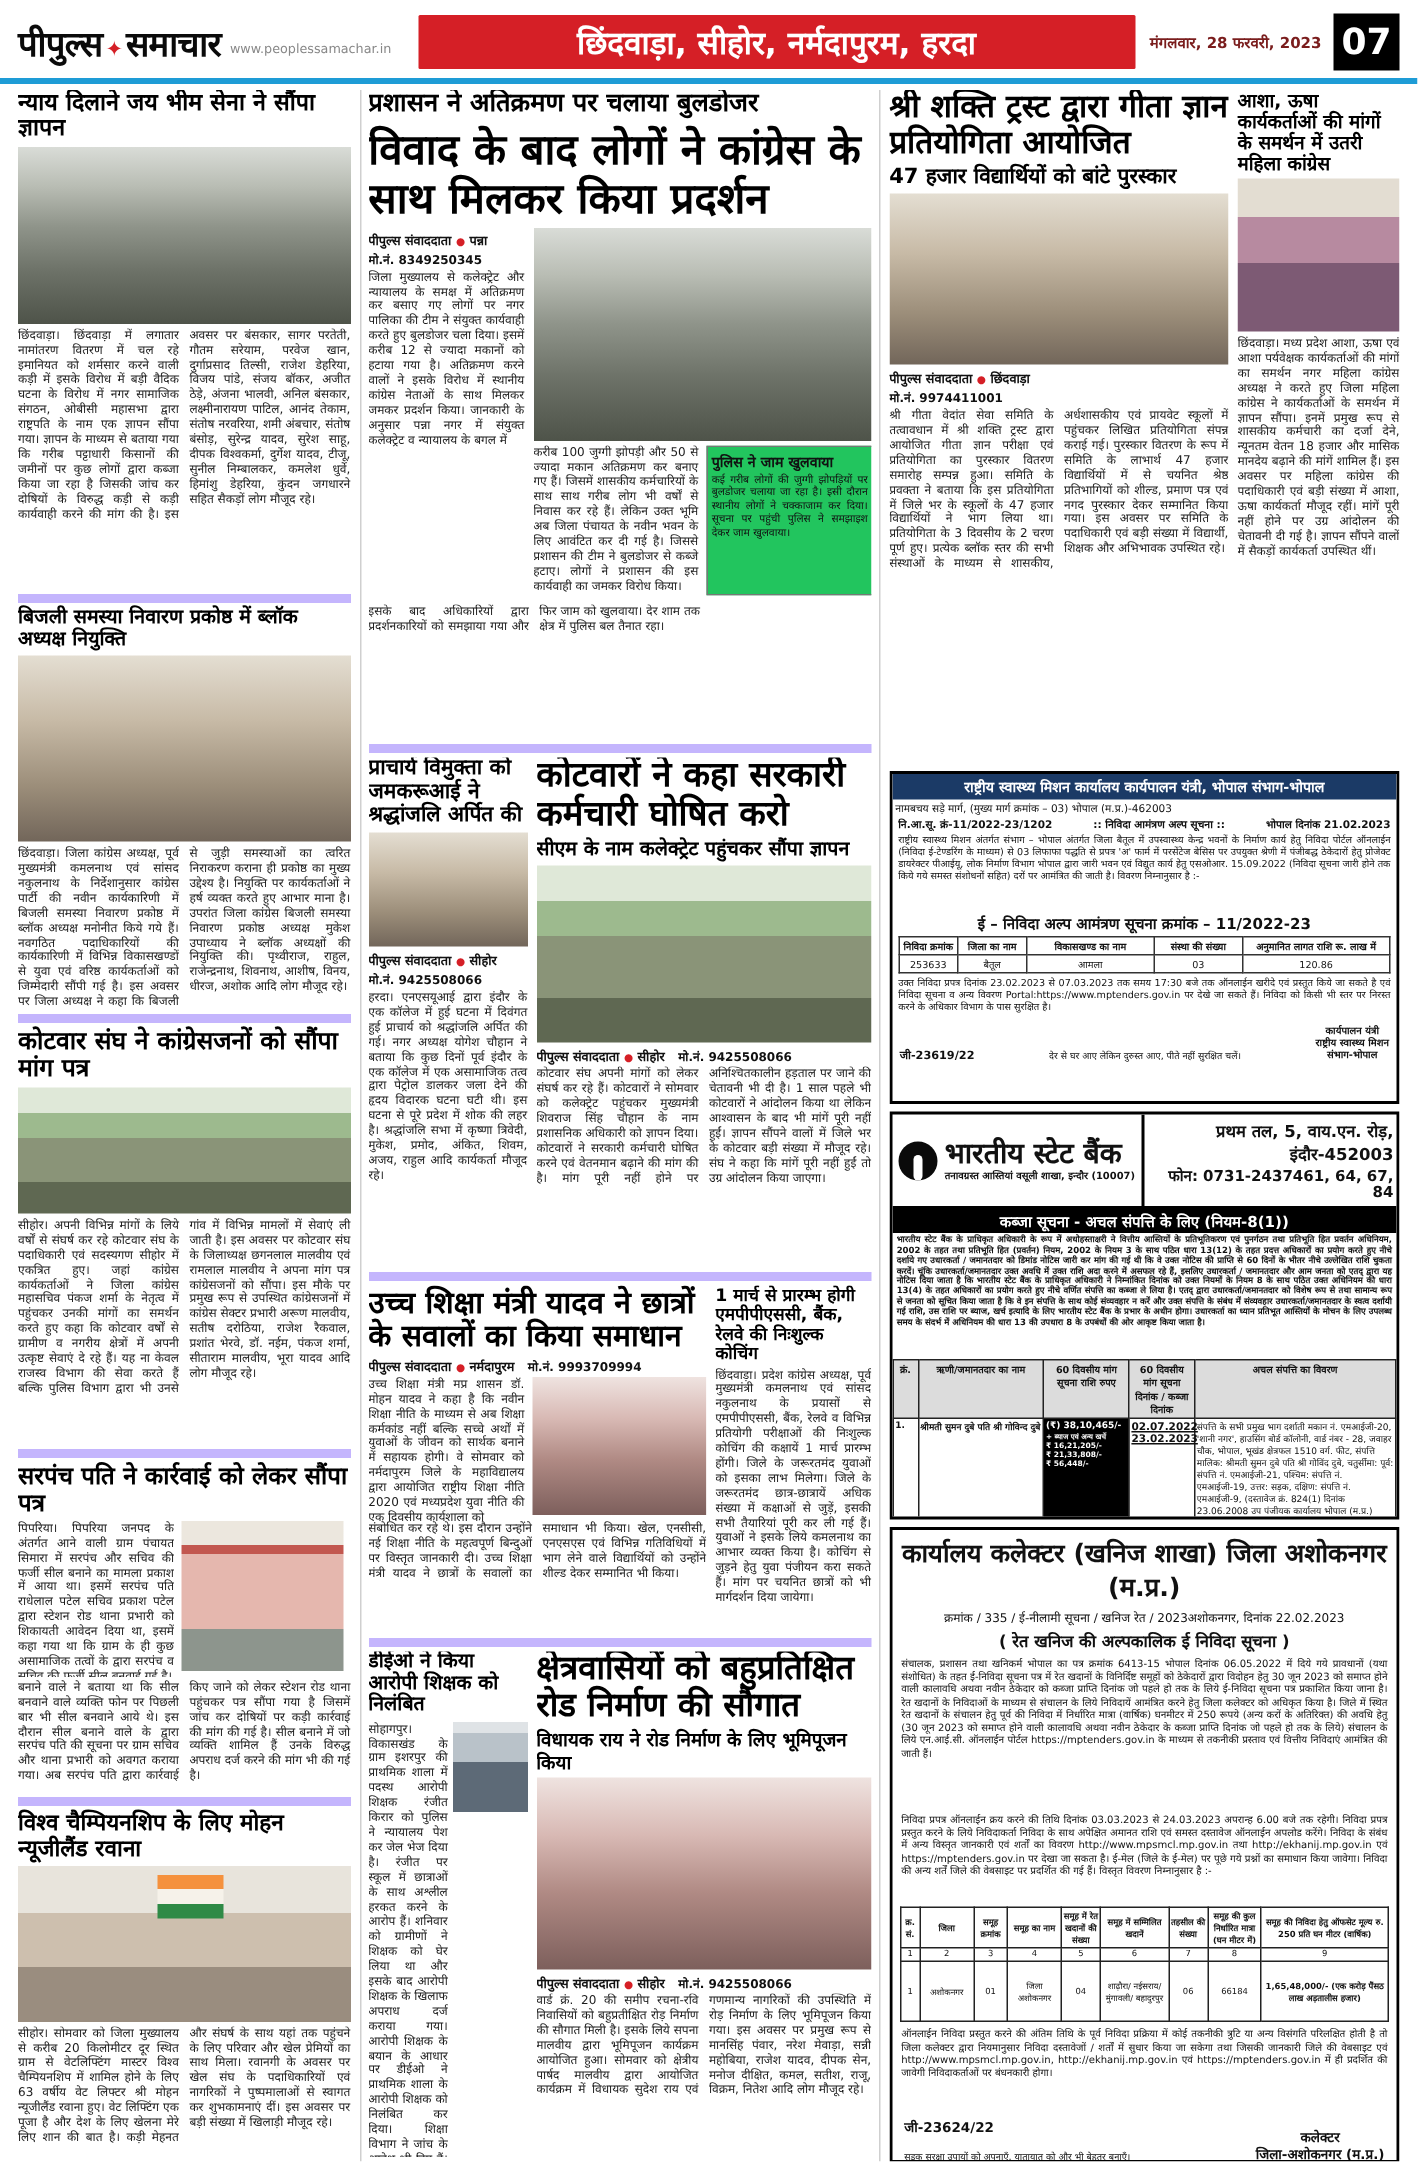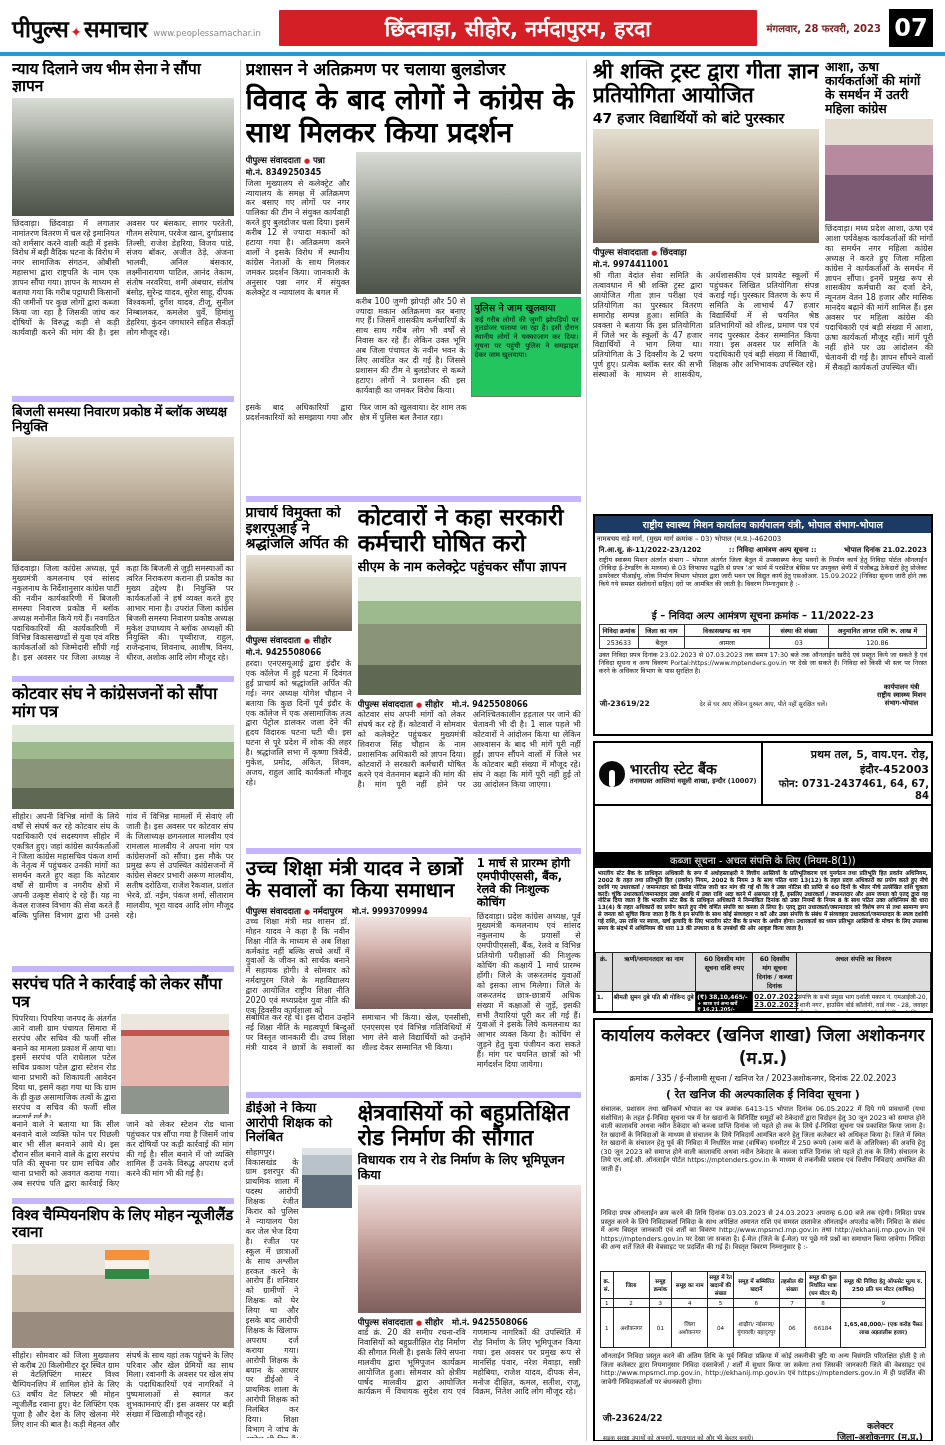--- a/index.html
+++ b/index.html
@@ -17,21 +17,21 @@
   .site-url { font-size:8.5px; color:#888; margin:10px 8px 0 6px; }
   .region-banner { flex:1; background:#d51f26; color:#fff; font-weight:700; font-size:21px;
     text-align:center; padding:4px 0; margin:0 10px; border-radius:1px; }
   .edition-date { font-size:10px; font-weight:700; color:#7a1d1d; margin-right:8px; white-space:nowrap; }
   .page-no { background:#000; color:#fff; font-weight:700; font-size:24px; width:44px; height:38px;
     display:flex; align-items:center; justify-content:center; }
   .blue-rule { height:4px; background:#1e9cd6; margin:2px 0 0; }
   
   .content { display:flex; gap:6px; padding:4px 12px 0; height:1385px; overflow:hidden; }
   .col { overflow:hidden; }
-  .col-left { width:222px;font-family:Liberation Serif, serif; }
+  .col-left { width:222px; }
   .col-mid { width:348px; border-left:1px solid #cfcfcf; border-right:1px solid #cfcfcf; padding:0 5px; }
   .col-right { width:341px; }
   .art { overflow:hidden; position:relative; margin-bottom:4px; }
   .rule-top { border-top:6px solid #c4b5fd; padding-top:3px; }
   .h { font-weight:700; color:#000; line-height:1.12; margin-bottom:3px; }
   .sub { font-weight:700; color:#000; line-height:1.15; margin-bottom:3px; }
   .body { font-size:8px; line-height:1.24; text-align:justify; color:#1c1c1c; overflow:hidden; }
   .cols2 { columns:2; column-gap:7px; }
   .cols3 { columns:3; column-gap:7px; }
   .byline { font-size:8.5px; font-weight:700; margin:2px 0 1px; }
@@ -63,26 +63,26 @@
   .notice-footer { display:flex; justify-content:space-between; align-items:flex-end; padding:2px 5px 3px; }
   .gno { font-size:7.5px; font-weight:700; }
   .ntag { font-size:6.2px; }
   .nsign { font-size:6.6px; font-weight:700; text-align:center; line-height:1.2; }
   
   .sbi-head { display:flex; border-bottom:2px solid #000; }
   .sbi-left { width:50%; display:flex; align-items:center; gap:5px; padding:3px 4px; border-right:2px solid #000; }
   .sbi-logo { width:26px; height:26px; border-radius:50%; background:#0a0a0a; position:relative; flex:0 0 auto; }
   .sbi-logo::after { content:''; position:absolute; left:50%; top:38%; transform:translateX(-50%);
     width:6px; height:17px; background:#fff; border-radius:3px; }
-  .sbi-name { font-size:14px; font-weight:700; line-height:1; }
+  .sbi-name { font-size:19px; font-weight:700; line-height:1; }
   .sbi-branch { font-size:6.6px; font-weight:700; }
   .sbi-right { width:50%; text-align:right; padding:3px 2px; }
   .sbi-addr { font-size:11px; font-weight:700; }
   .sbi-phone { font-size:10px; font-weight:700; }
-  .sbi-bar { background:#000; color:#fff; font-weight:400; text-align:center; font-size:10px; padding:1px 0;margin-top:46px; }
+  .sbi-bar { background:#000; color:#fff; font-weight:700; text-align:center; font-size:10px; padding:1px 0; }
   .sbi-para { font-size:5.7px; line-height:1.2; text-align:justify; padding:2px 3px; font-weight:600; }
   table.sbitab { border-collapse:collapse; width:100%; table-layout:fixed; }
   table.sbitab th, table.sbitab td { border:1px solid #222; font-size:6px; padding:1px; vertical-align:top; text-align:left; }
   table.sbitab th { text-align:center; font-size:6.4px; background:#dcdcdc; }
   .amtbox { background:#000; color:#fff; font-weight:700; text-align:center; font-size:7.5px; padding:3px 1px; }
   .amtbox .note { font-size:4.8px; display:block; }
   .amtbox .subamt { font-size:5px; display:block; }
   .du { font-weight:700; text-decoration:underline; font-size:7px; display:block; text-align:center; }
   
   .col-head { font-size:17px; font-weight:700; text-align:center; padding:3px 0 2px; }
@@ -176,21 +176,21 @@
                 <div class="inset-body">कई गरीब लोगों की जुग्गी झोपड़ियों पर बुलडोजर चलाया जा रहा है। इसी दौरान स्थानीय लोगों ने चक्काजाम कर दिया। सूचना पर पहुंची पुलिस ने समझाइश देकर जाम खुलवाया।</div>
               </div>
             </div>
           </div>
         </div>
         <div class="body cols3" style="height:94px; margin-top:3px">इसके बाद अधिकारियों द्वारा प्रदर्शनकारियों को समझाया गया और फिर जाम को खुलवाया। देर शाम तक क्षेत्र में पुलिस बल तैनात रहा।</div>
       </article>
 
       <div class="art rule-top" style="height:348px; display:flex; gap:6px">
         <article style="width:106px; flex:0 0 auto; overflow:hidden">
-          <h2 class="h" style="font-size:14px">प्राचार्य विमुक्ता को इशरपूआई ने श्रद्धांजलि अर्पित की</h2>
+          <h2 class="h" style="font-size:14px">प्राचार्य विमुक्ता को जमकरूआई ने श्रद्धांजलि अर्पित की</h2>
           <div class="photo ph-meet" style="height:76px"></div>
           <div class="byline">
             <span>पीपुल्स संवाददाता</span>
             <span class="dot">●</span>
             <span>सीहोर</span>
           </div>
           <div class="phone">मो.नं. 9425508066</div>
           <div class="body" style="height:184px">हरदा। एनएसयूआई द्वारा इंदौर के एक कॉलेज में हुई घटना में दिवंगत हुई प्राचार्य को श्रद्धांजलि अर्पित की गई। नगर अध्यक्ष योगेश चौहान ने बताया कि कुछ दिनों पूर्व इंदौर के एक कॉलेज में एक असामाजिक तत्व द्वारा पेट्रोल डालकर जला देने की हृदय विदारक घटना घटी थी। इस घटना से पूरे प्रदेश में शोक की लहर है। श्रद्धांजलि सभा में कृष्णा त्रिवेदी, मुकेश, प्रमोद, अंकित, शिवम, अजय, राहुल आदि कार्यकर्ता मौजूद रहे।</div>
         </article>
         <article style="flex:1; overflow:hidden">

